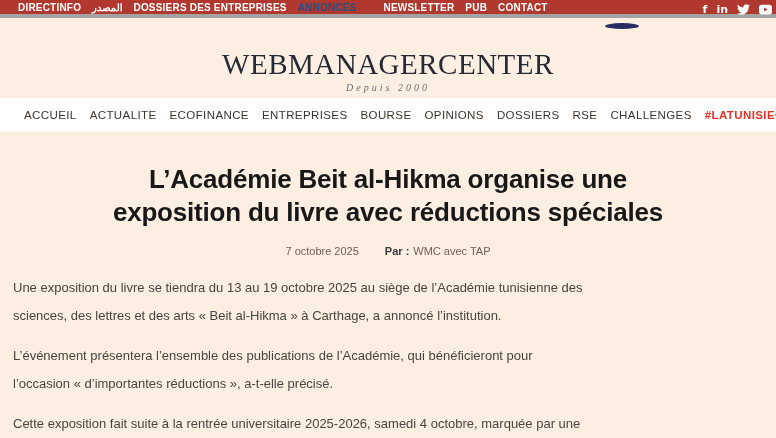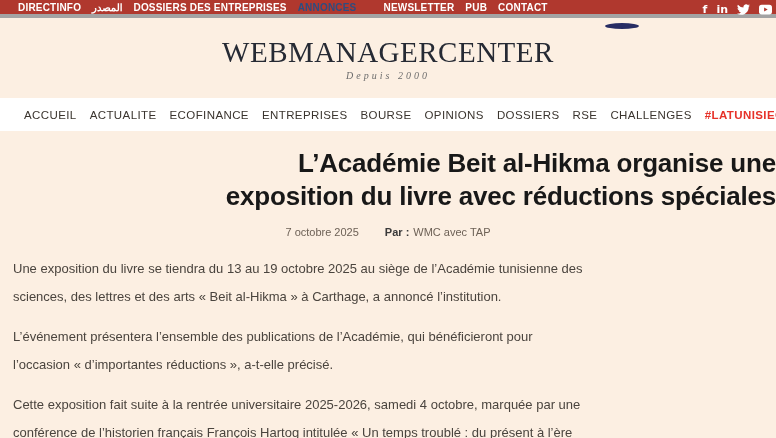--- a/index.html
+++ b/index.html
@@ -28,21 +28,21 @@
   .social .txt-icon {
     color: #fff; font-size: 11px; font-weight: bold; line-height: 1;
     font-family: "DejaVu Sans", sans-serif; cursor: pointer;
   }
   .social svg { display: block; cursor: pointer; }
 
   
   .header { height: 80px; position: relative; text-align: center; }
   .logo-title {
     font-family: "Liberation Serif", serif; font-size: 29px; color: #262a34;
-    letter-spacing: .5px; padding-top: 20px; line-height: 1; cursor: pointer;
+    letter-spacing: .5px; padding-top: 32px; line-height: 1; cursor: pointer;
   }
   .logo-tagline {
     font-family: "Liberation Serif", serif; font-size: 10px;
     letter-spacing: 3px; color: #6d6d6d; margin-top: 3px; font-style: italic;
   }
   .header-ellipse {
     position: absolute; left: 605px; top: 5px; width: 34px; height: 6px;
     background: #272c63; border-radius: 50%;
   }
 
@@ -117,21 +117,21 @@
   <a>BOURSE</a>
   <a>OPINIONS</a>
   <a>DOSSIERS</a>
   <a>RSE</a>
   <a>CHALLENGES</a>
   <a class="nav-red">#LATUNISIEQUIGAGNE</a>
 
 </div>
 
 <div class="article">
-  <h1 class="article-title" style="margin:0;text-align:right;">
+  <h1 class="article-title" style="margin:16px;">
     <span>L’Académie Beit al-Hikma organise une</span>
     <span>exposition du livre avec réductions spéciales</span>
   </h1>
 
   <div class="article-meta">
     <span class="meta-date">7 octobre 2025</span>
     <span class="meta-by">
       <span class="by-label">Par :</span>
       <span class="by-author">WMC avec TAP</span>
     </span>

